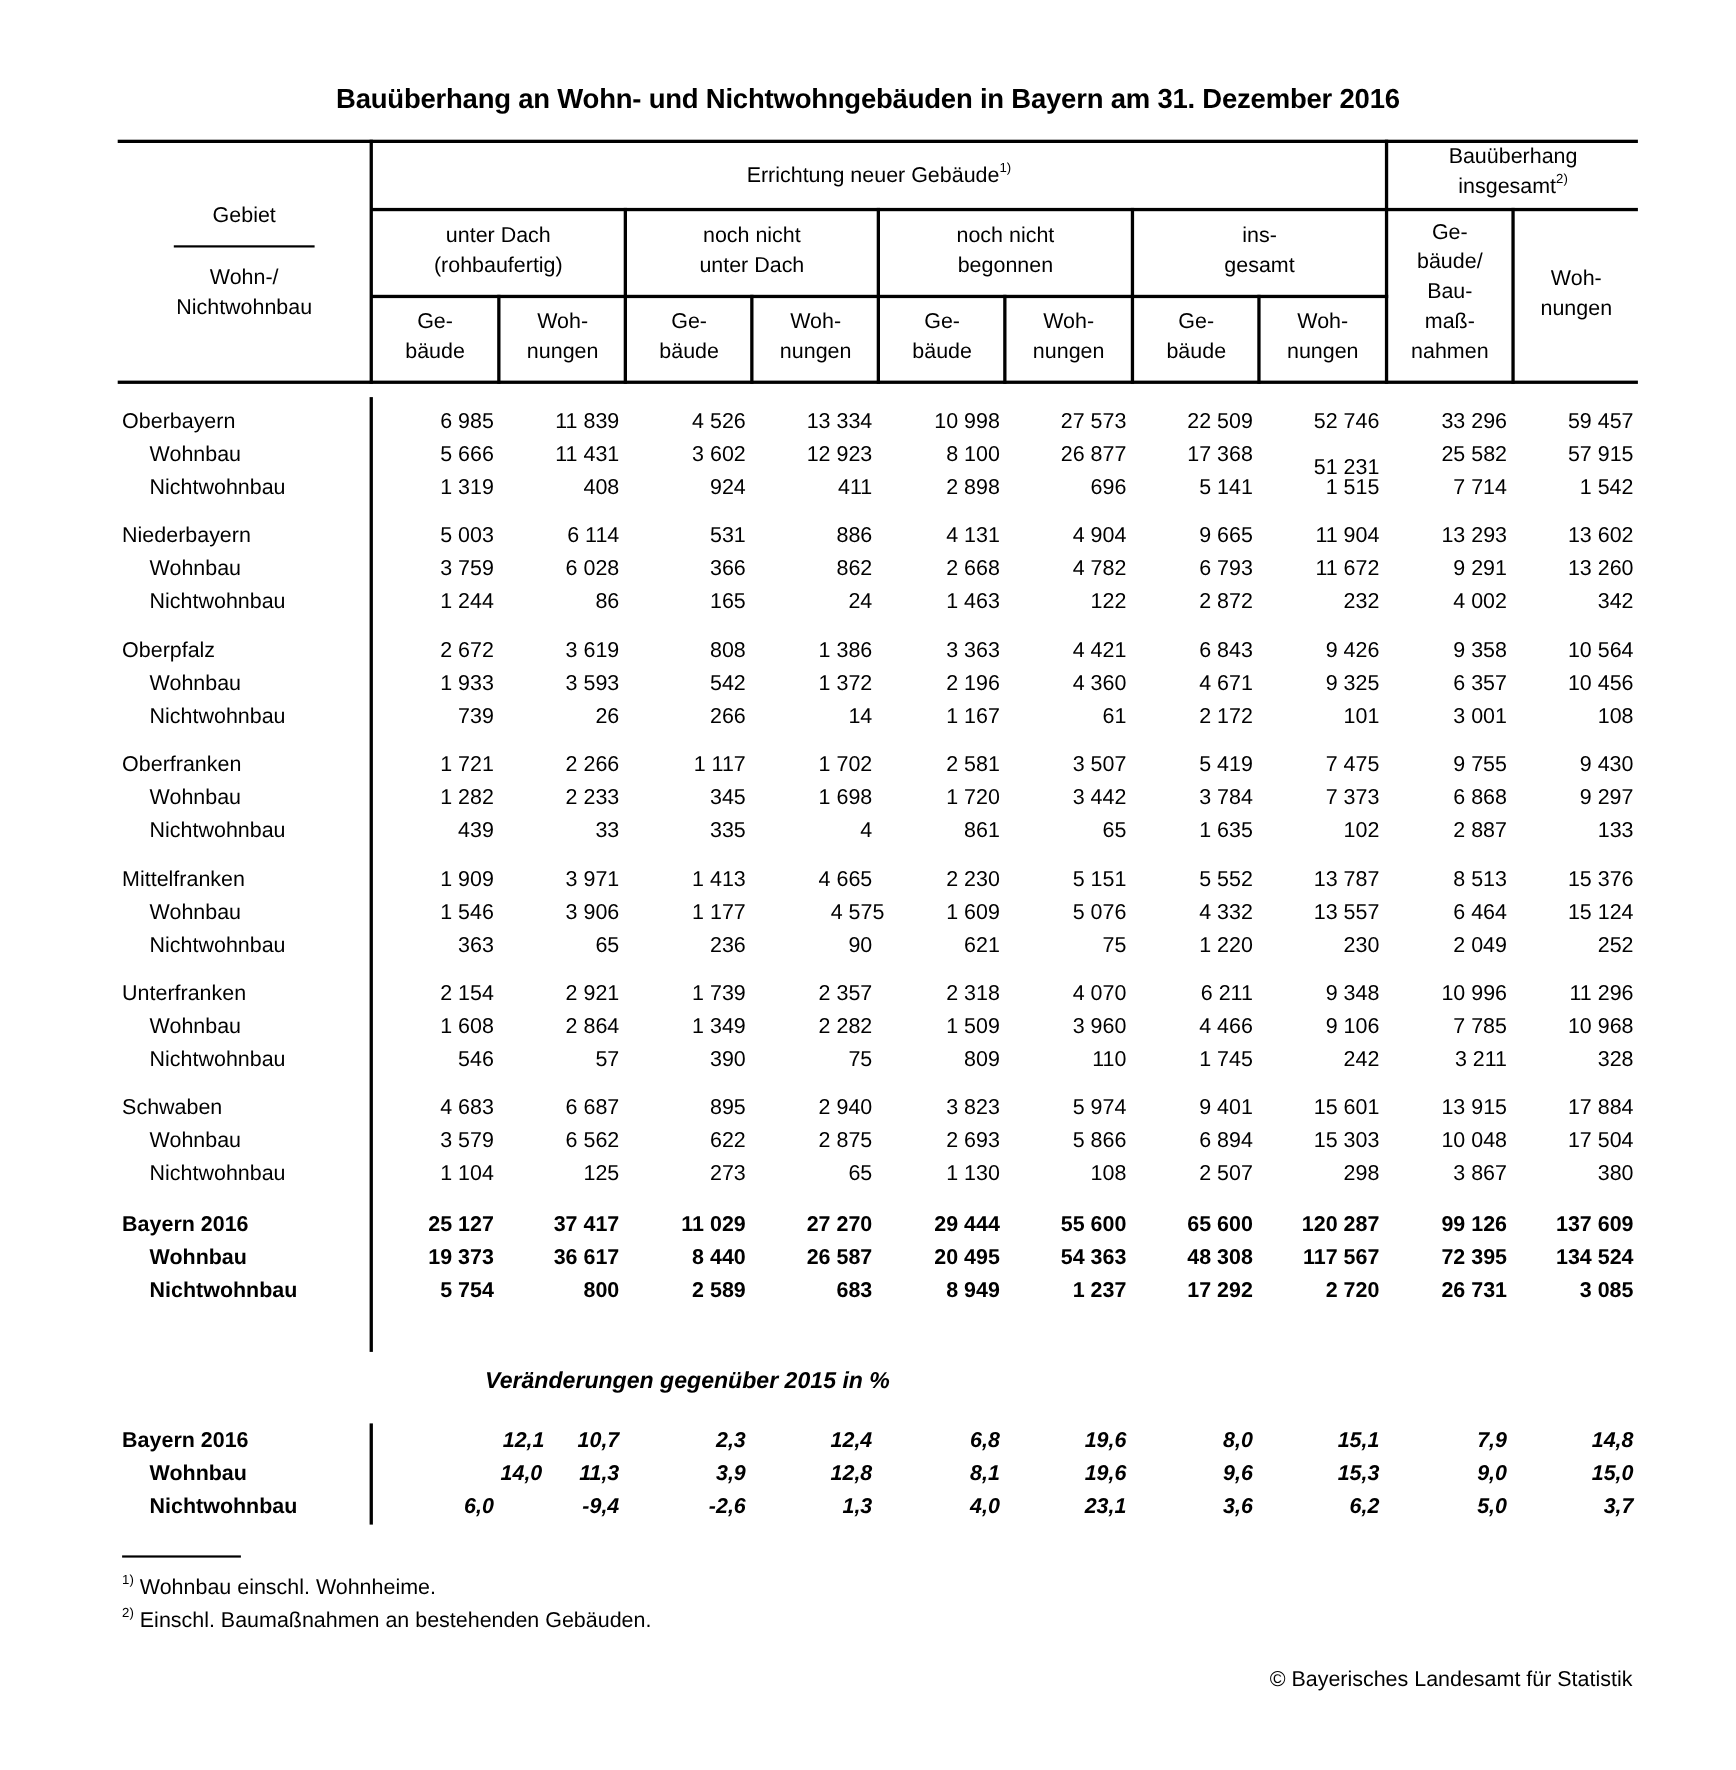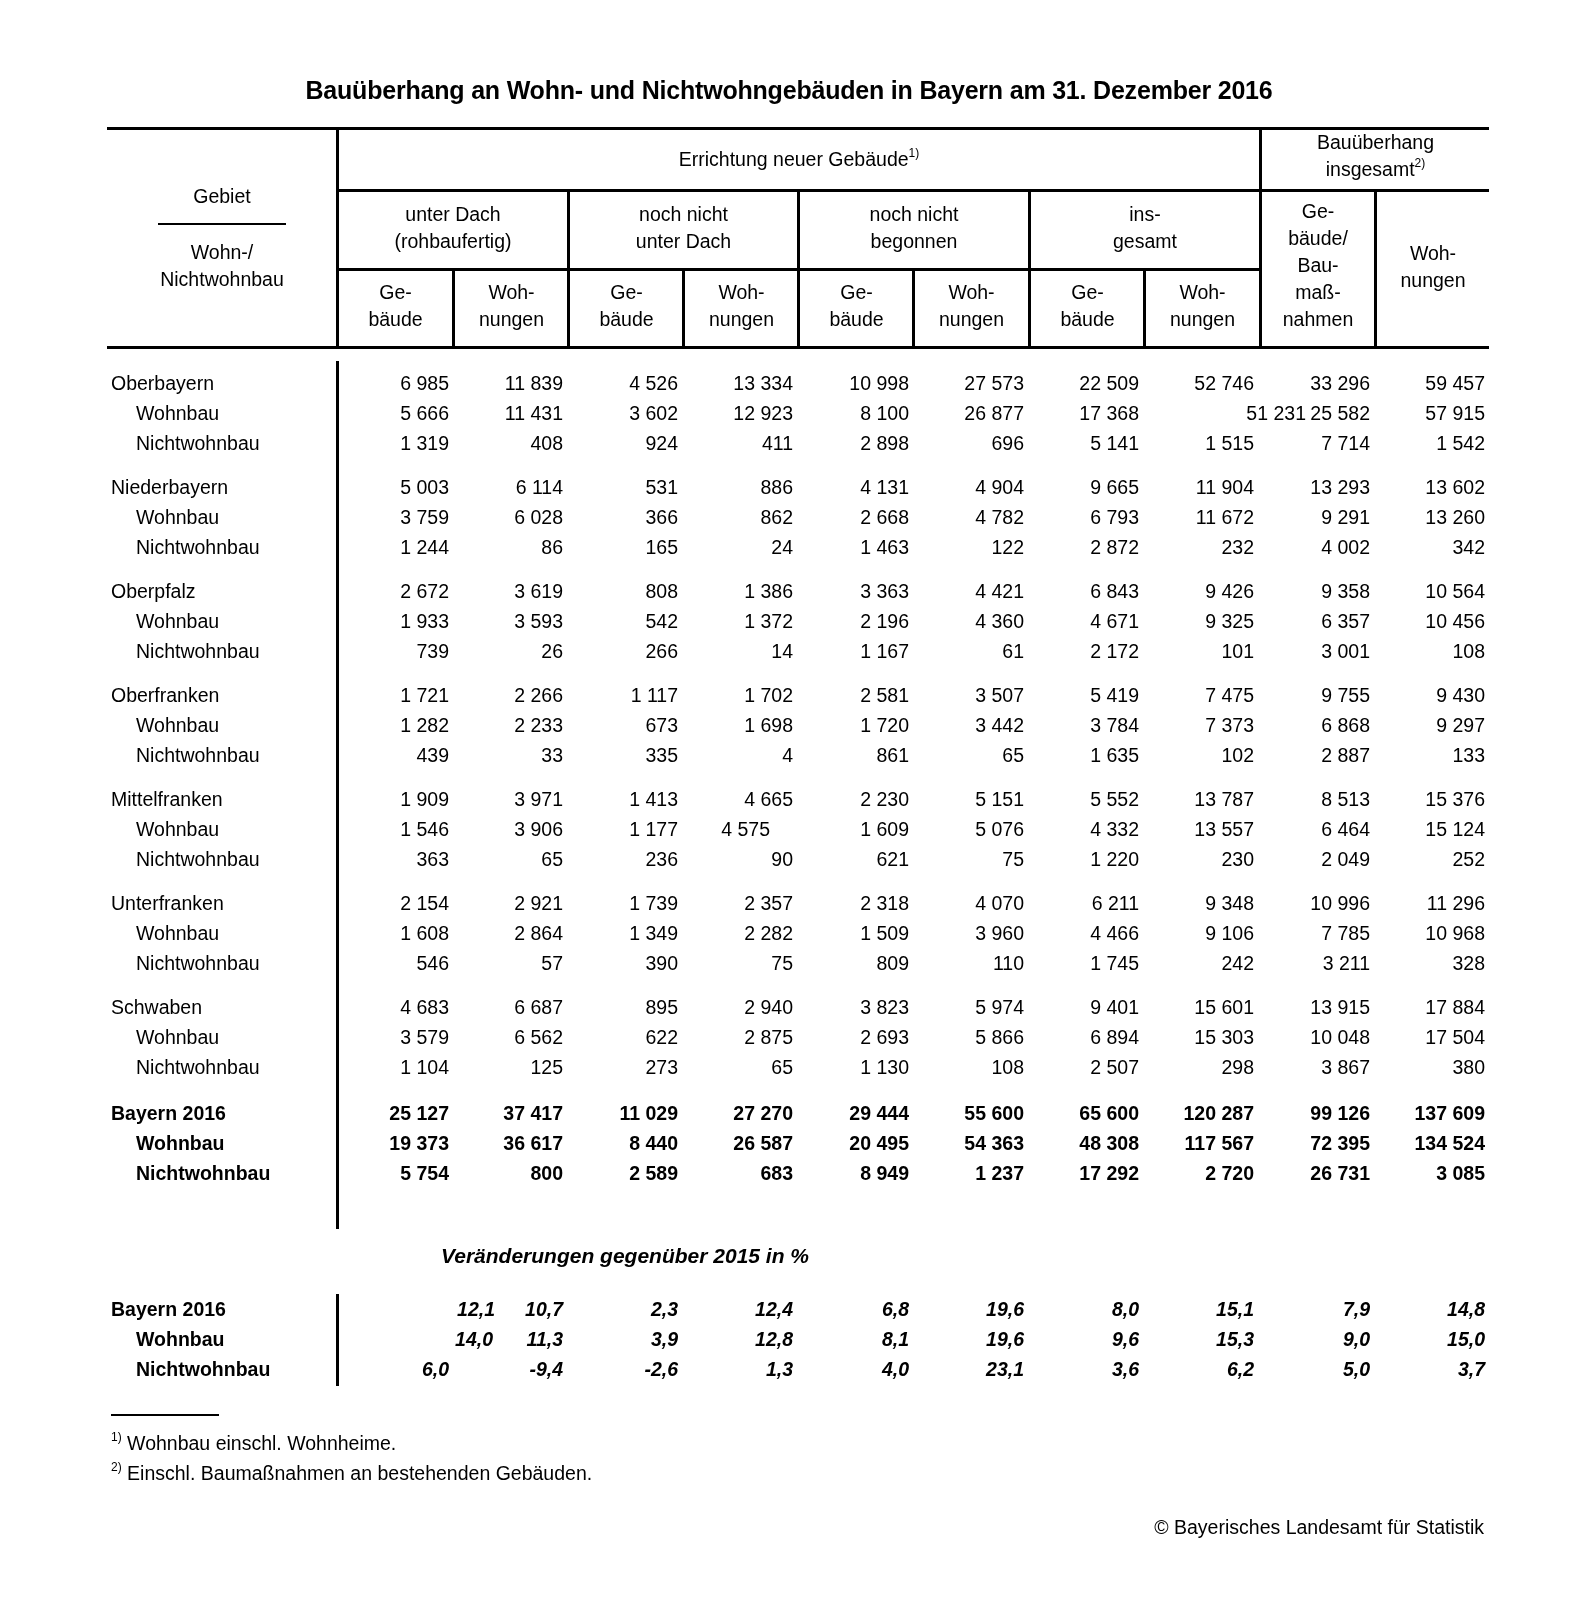--- a/index.html
+++ b/index.html
@@ -137,21 +137,21 @@
     </div>
     <div class="row" style="top: 398px;">
       <div class="label sub">Wohnbau</div>
       <div class="cell" style="left: 339px;">5 666</div>
       <div class="cell" style="left: 453px;">11 431</div>
       <div class="cell" style="left: 568px;">3 602</div>
       <div class="cell" style="left: 683px;">12 923</div>
       <div class="cell" style="left: 799px;">8 100</div>
       <div class="cell" style="left: 914px;">26 877</div>
       <div class="cell" style="left: 1029px;">17 368</div>
-      <div class="cell" style="left: 1196px;">51 231</div>
+      <div class="cell" style="left: 1144px; margin-top: 12px;">51 231</div>
       <div class="cell" style="left: 1260px;">25 582</div>
       <div class="cell" style="left: 1375px;">57 915</div>
     </div>
     <div class="row" style="top: 428px;">
       <div class="label sub">Nichtwohnbau</div>
       <div class="cell" style="left: 339px;">1 319</div>
       <div class="cell" style="left: 453px;">408</div>
       <div class="cell" style="left: 568px;">924</div>
       <div class="cell" style="left: 683px;">411</div>
       <div class="cell" style="left: 799px;">2 898</div>
@@ -249,21 +249,21 @@
       <div class="cell" style="left: 914px;">3 507</div>
       <div class="cell" style="left: 1029px;">5 419</div>
       <div class="cell" style="left: 1144px;">7 475</div>
       <div class="cell" style="left: 1260px;">9 755</div>
       <div class="cell" style="left: 1375px;">9 430</div>
     </div>
     <div class="row" style="top: 710px;">
       <div class="label sub">Wohnbau</div>
       <div class="cell" style="left: 339px;">1 282</div>
       <div class="cell" style="left: 453px;">2 233</div>
-      <div class="cell" style="left: 568px;">673</div>
+      <div class="cell" style="left: 568px;">345</div>
       <div class="cell" style="left: 683px;">1 698</div>
       <div class="cell" style="left: 799px;">1 720</div>
       <div class="cell" style="left: 914px;">3 442</div>
       <div class="cell" style="left: 1029px;">3 784</div>
       <div class="cell" style="left: 1144px;">7 373</div>
       <div class="cell" style="left: 1260px;">6 868</div>
       <div class="cell" style="left: 1375px;">9 297</div>
     </div>
     <div class="row" style="top: 740px;">
       <div class="label sub">Nichtwohnbau</div>
@@ -289,21 +289,21 @@
       <div class="cell" style="left: 1029px;">5 552</div>
       <div class="cell" style="left: 1144px;">13 787</div>
       <div class="cell" style="left: 1260px;">8 513</div>
       <div class="cell" style="left: 1375px;">15 376</div>
     </div>
     <div class="row" style="top: 814px;">
       <div class="label sub">Wohnbau</div>
       <div class="cell" style="left: 339px;">1 546</div>
       <div class="cell" style="left: 453px;">3 906</div>
       <div class="cell" style="left: 568px;">1 177</div>
-      <div class="cell" style="left: 660px; text-align: right;">4 575</div>
+      <div class="cell" style="left: 694px; text-align: right;">4 575</div>
       <div class="cell" style="left: 799px;">1 609</div>
       <div class="cell" style="left: 914px;">5 076</div>
       <div class="cell" style="left: 1029px;">4 332</div>
       <div class="cell" style="left: 1144px;">13 557</div>
       <div class="cell" style="left: 1260px;">6 464</div>
       <div class="cell" style="left: 1375px;">15 124</div>
     </div>
     <div class="row" style="top: 844px;">
       <div class="label sub">Nichtwohnbau</div>
       <div class="cell" style="left: 339px;">363</div>

